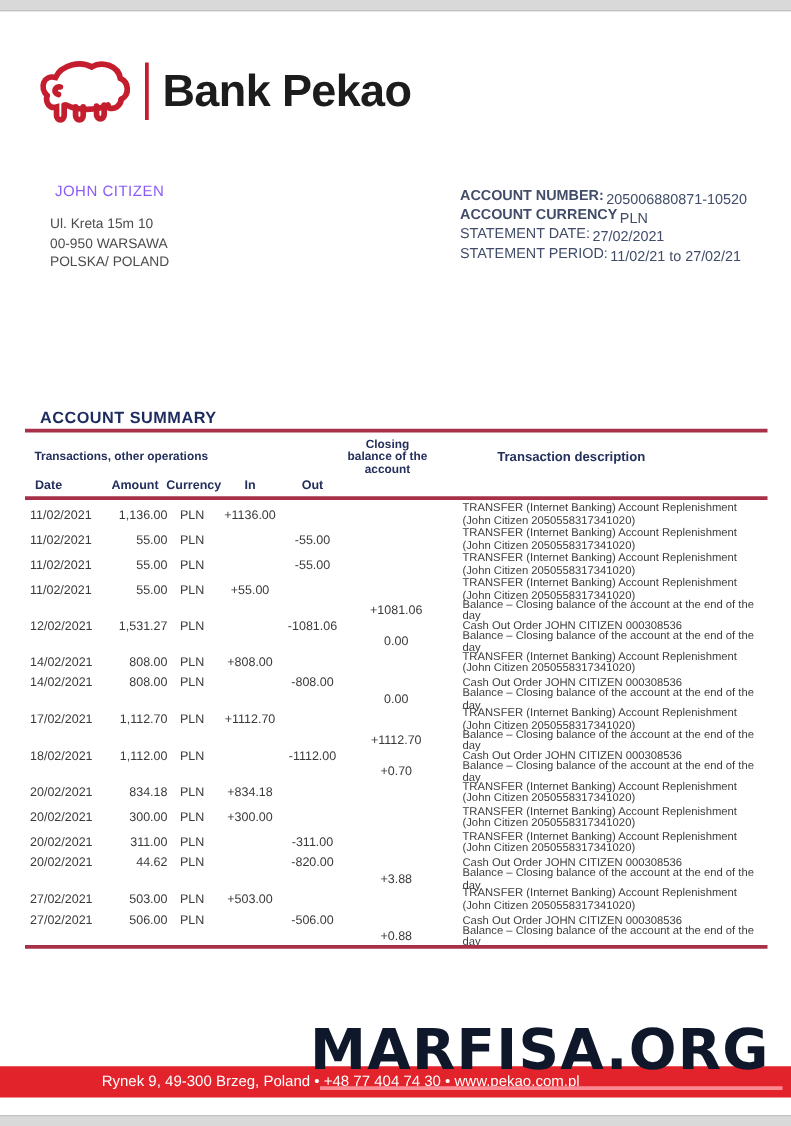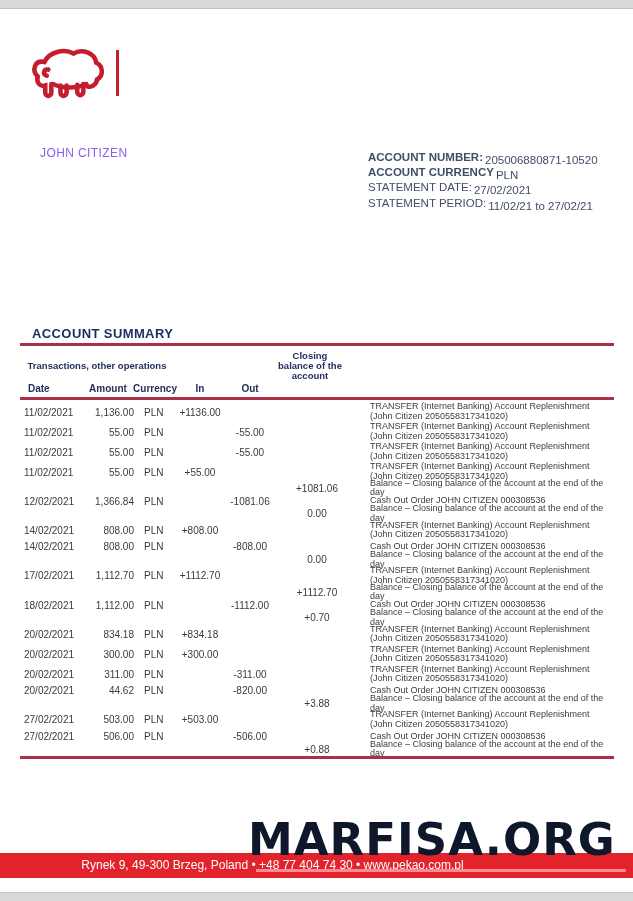--- a/index.html
+++ b/index.html
@@ -91,24 +91,30 @@
           <path d="M10 42 C8 50 13 56 20 54 L20 63 C20 69 28 69 28 63 L28 52"></path>
           <path d="M24 33 C18 32 16 39 22 41"></path>
           <path d="M40 54 L40 63 C40 69 48 69 48 63 L48 54"></path>
           <path d="M62 53 L62 62 C62 68 70 68 70 62 L70 52"></path>
           <path d="M88 46 C87 53 81 57 75 55"></path>
           <path d="M30 52 C42 58 62 58 74 52"></path>
         </g>
       </svg>
     </span>
     <span class="logo-divider"></span>
+    <span class="bank-name">Bank Pekao</span>
   </header>
 
   <section class="customer">
     <div class="customer-name">JOHN CITIZEN</div>
+    <div class="customer-addr">
+      <div>Ul. Kreta 15m 10</div>
+      <div>00-950 WARSAWA</div>
+      <div>POLSKA/ POLAND</div>
+    </div>
   </section>
 
   <section class="account-info" id="account-info">
       <div class="ai-row">
         <span class="ai-label b">ACCOUNT NUMBER:</span>
         <span class="ai-value">205006880871-10520</span>
       </div>
       <div class="ai-row">
         <span class="ai-label b">ACCOUNT CURRENCY</span>
         <span class="ai-value">PLN</span>
@@ -123,20 +129,21 @@
       </div>
     </section>
 
   <h2 class="summary-title">ACCOUNT SUMMARY</h2>
 
   <div class="rule rule-top"></div>
 
   <div class="thead">
     <div class="gh gh1">Transactions, other operations</div>
     <div class="gh gh3">Closing balance of the account</div>
+    <div class="gh gh4">Transaction description</div>
     <div class="sh date">Date</div>
     <div class="sh amount">Amount</div>
     <div class="sh currency">Currency</div>
     <div class="sh in">In</div>
     <div class="sh out">Out</div>
   </div>
 
   <div class="rule rule-mid"></div>
 
   <div class="tbody" id="tx-body">
@@ -180,21 +187,21 @@
         <div class="c date"></div>
         <div class="c amount"></div>
         <div class="c currency"></div>
         <div class="c in"></div>
         <div class="c out"></div>
         <div class="c closing">+1081.06</div>
         <div class="c desc">Balance – Closing balance of the account at the end of the day</div>
       </div>
       <div class="trow">
         <div class="c date">12/02/2021</div>
-        <div class="c amount">1,366.84</div>
+        <div class="c amount">1,531.27</div>
         <div class="c currency">PLN</div>
         <div class="c in"></div>
         <div class="c out">-1081.06</div>
         <div class="c closing"></div>
         <div class="c desc">Cash Out Order JOHN CITIZEN 000308536</div>
       </div>
       <div class="trow">
         <div class="c date"></div>
         <div class="c amount"></div>
         <div class="c currency"></div>

